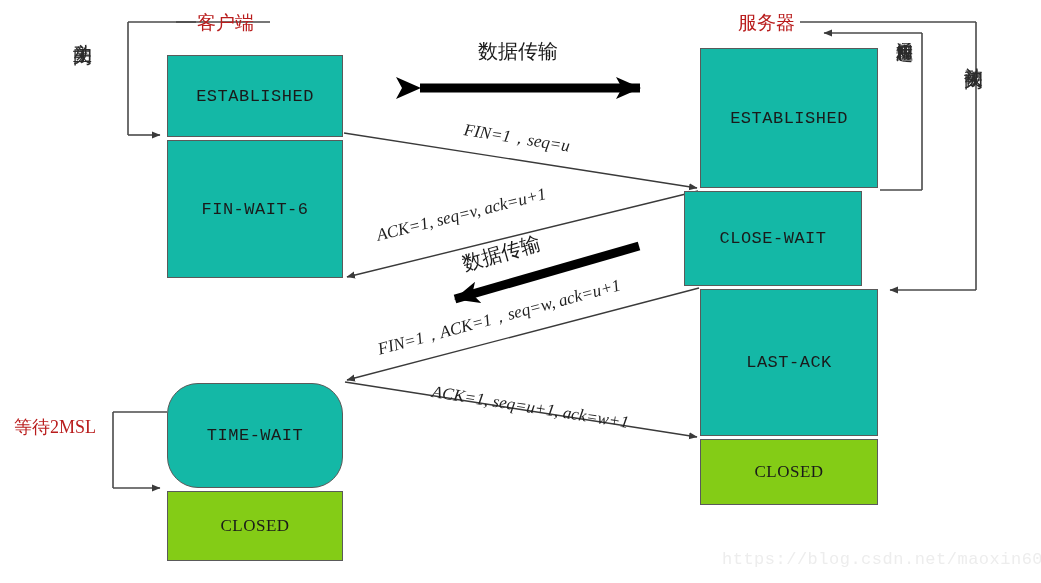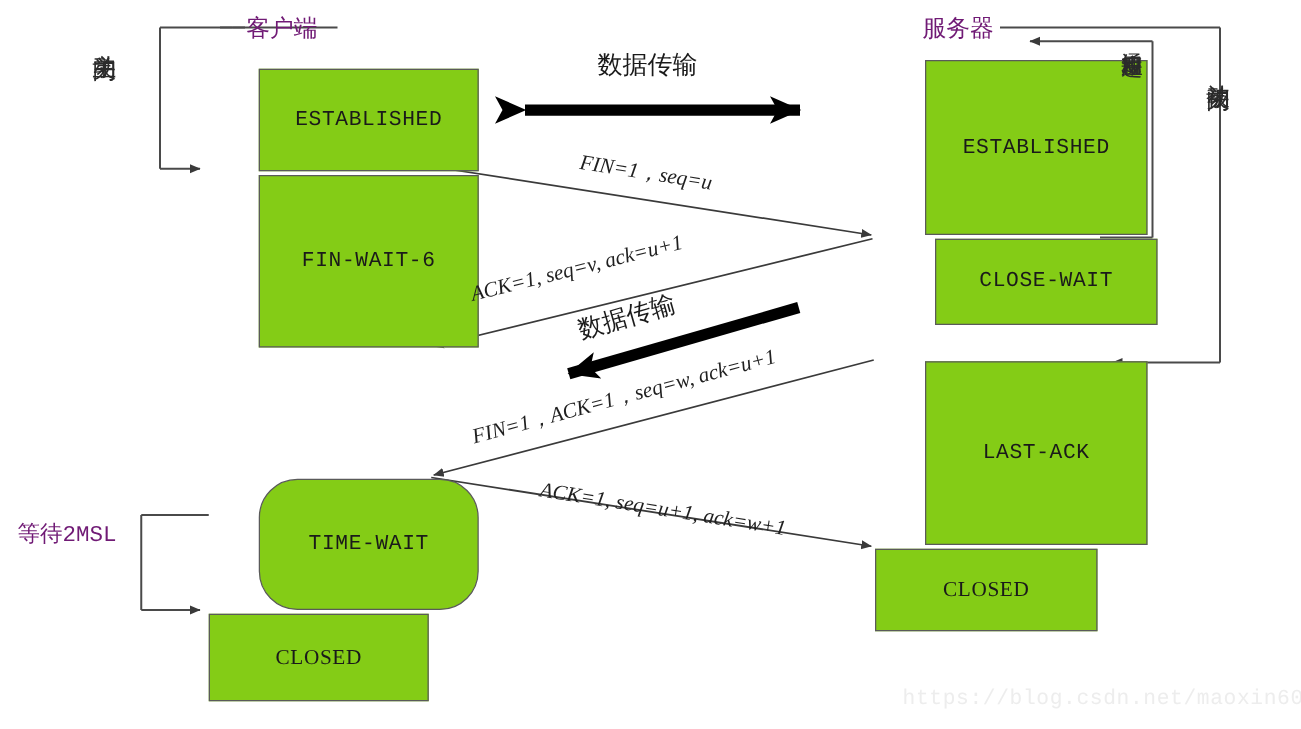--- a/index.html
+++ b/index.html
@@ -29,39 +29,39 @@
     border: 1px solid #5a5a5a;
     display: flex;
     align-items: center;
     justify-content: center;
     color: #1a1a1a;
     font-family: "Liberation Mono", "DejaVu Sans Mono", monospace;
     font-size: 17px;
     letter-spacing: 0.5px;
     white-space: nowrap;
   }
-  .state-box.active  { background: #84cc16; margin-left: 40px; }
+  .state-box.active  { background: #14b8a6; }
   .state-box.closed  { background: #84cc16; font-family: Liberation Serif, serif; }
 
   .vlabel {
     position: absolute;
     writing-mode: vertical-rl;
     text-orientation: upright;
     font-family: "DejaVu Sans", sans-serif;
     font-size: 19px;
     color: #2b2b2b;
     line-height: 1.18;
     letter-spacing: 1px;
     white-space: nowrap;
   }
   .hlabel {
     position: absolute;
-    font-family: Liberation Mono, monospace;
+    font-family: Liberation Serif, serif;
     font-size: 19px;
-    color: #701a75;
+    color: #b91c1c;
     white-space: nowrap;
   }
   .msg {
     position: absolute;
     font-family: "Liberation Serif", "DejaVu Serif", serif;
     font-style: italic;
     font-size: 17px;
     color: #1f1f1f;
     white-space: nowrap;
     transform-origin: left center;
@@ -146,21 +146,21 @@
 
   <div class="state-box active" style="left:167px; top:140px; width:176px; height:138px;">FIN-WAIT-6</div>
 
 
   <div class="state-box active" style="left:167px; top:383px; width:176px; height:105px;border-radius:31px;">TIME-WAIT</div>
 
   <div class="state-box closed" style="left:167px; top:491px; width:176px; height:70px;">CLOSED</div>
 
   <div class="state-box active" style="left:700px; top:48px;  width:178px; height:140px;">ESTABLISHED</div>
 
-  <div class="state-box active" style="left:708px; top:191px; width:178px; height:69px;">CLOSE-WAIT</div>
+  <div class="state-box active" style="left:684px; top:191px; width:178px; height:95px;">CLOSE-WAIT</div>
 
   <div class="state-box active" style="left:700px; top:289px; width:178px; height:147px;">LAST-ACK</div>
 
   <div class="state-box closed" style="left:700px; top:439px; width:178px; height:66px;">CLOSED</div>
 
   <div class="hlabel" style="left:197px; top:10px;">客户端</div>
 
   <div class="hlabel" style="left:738px; top:10px;text-align:right;">服务器</div>
 
   <div class="vlabel" style="left:72px; top:28px;">主动关闭</div>

